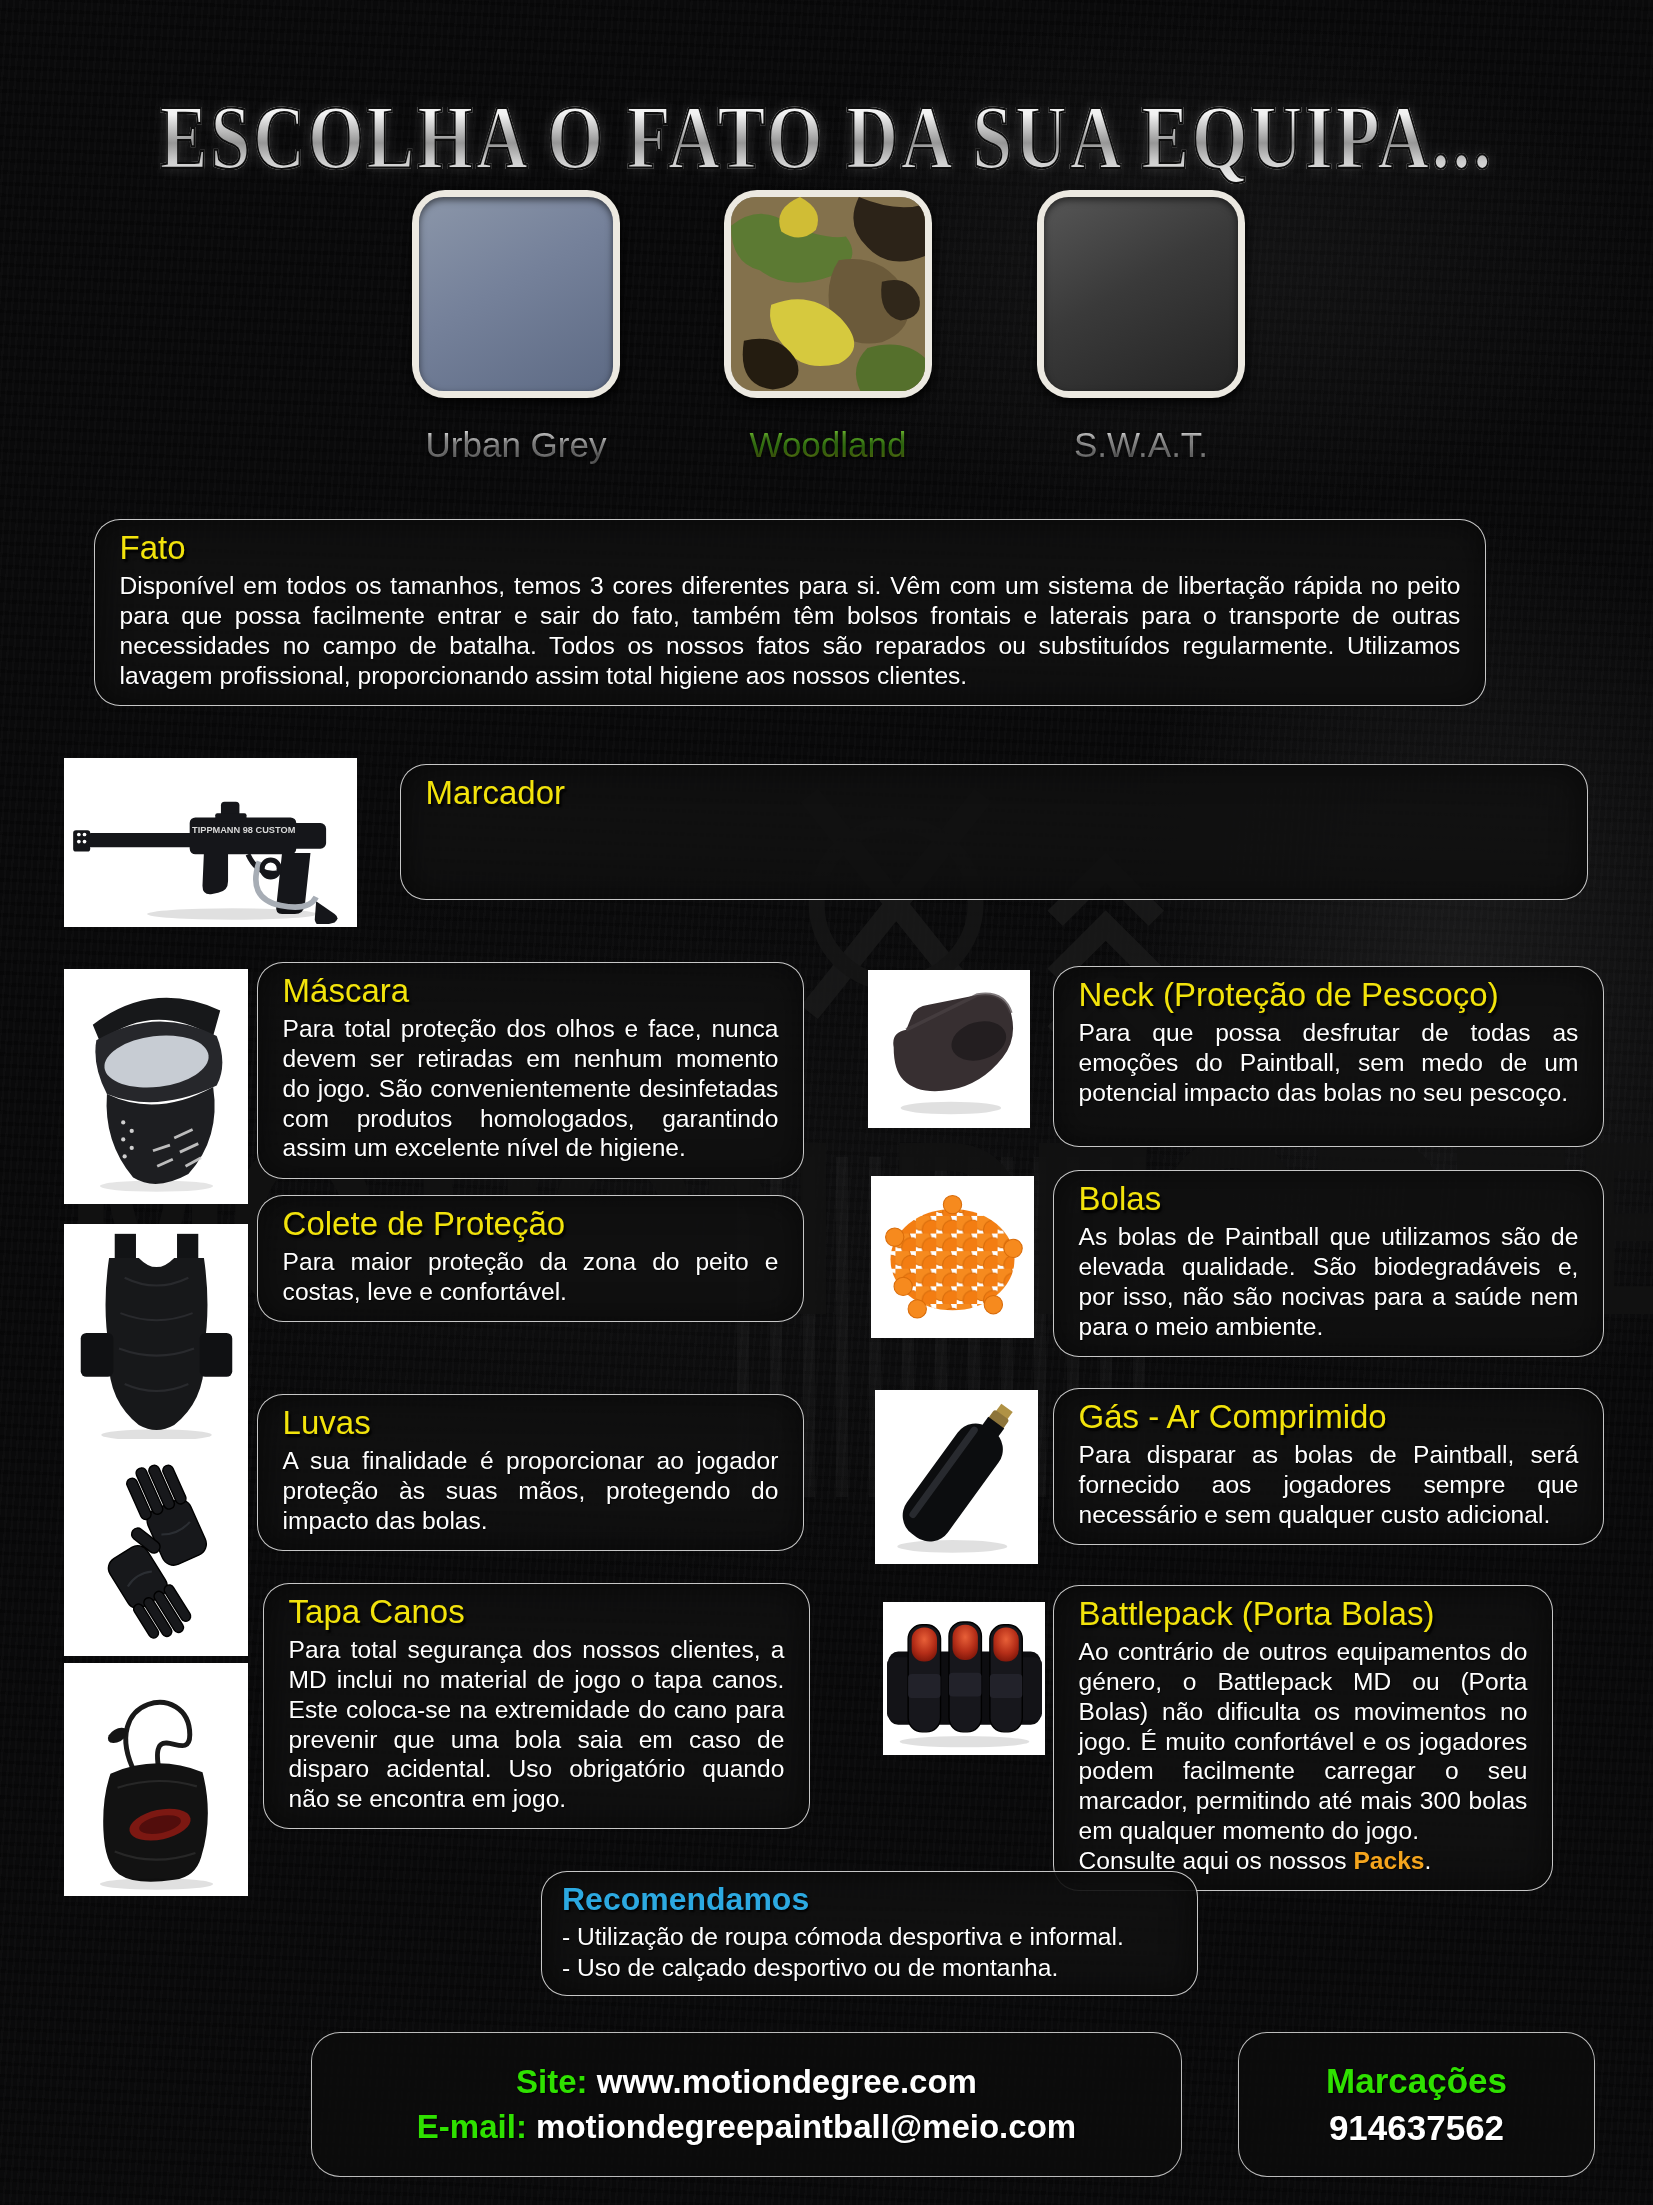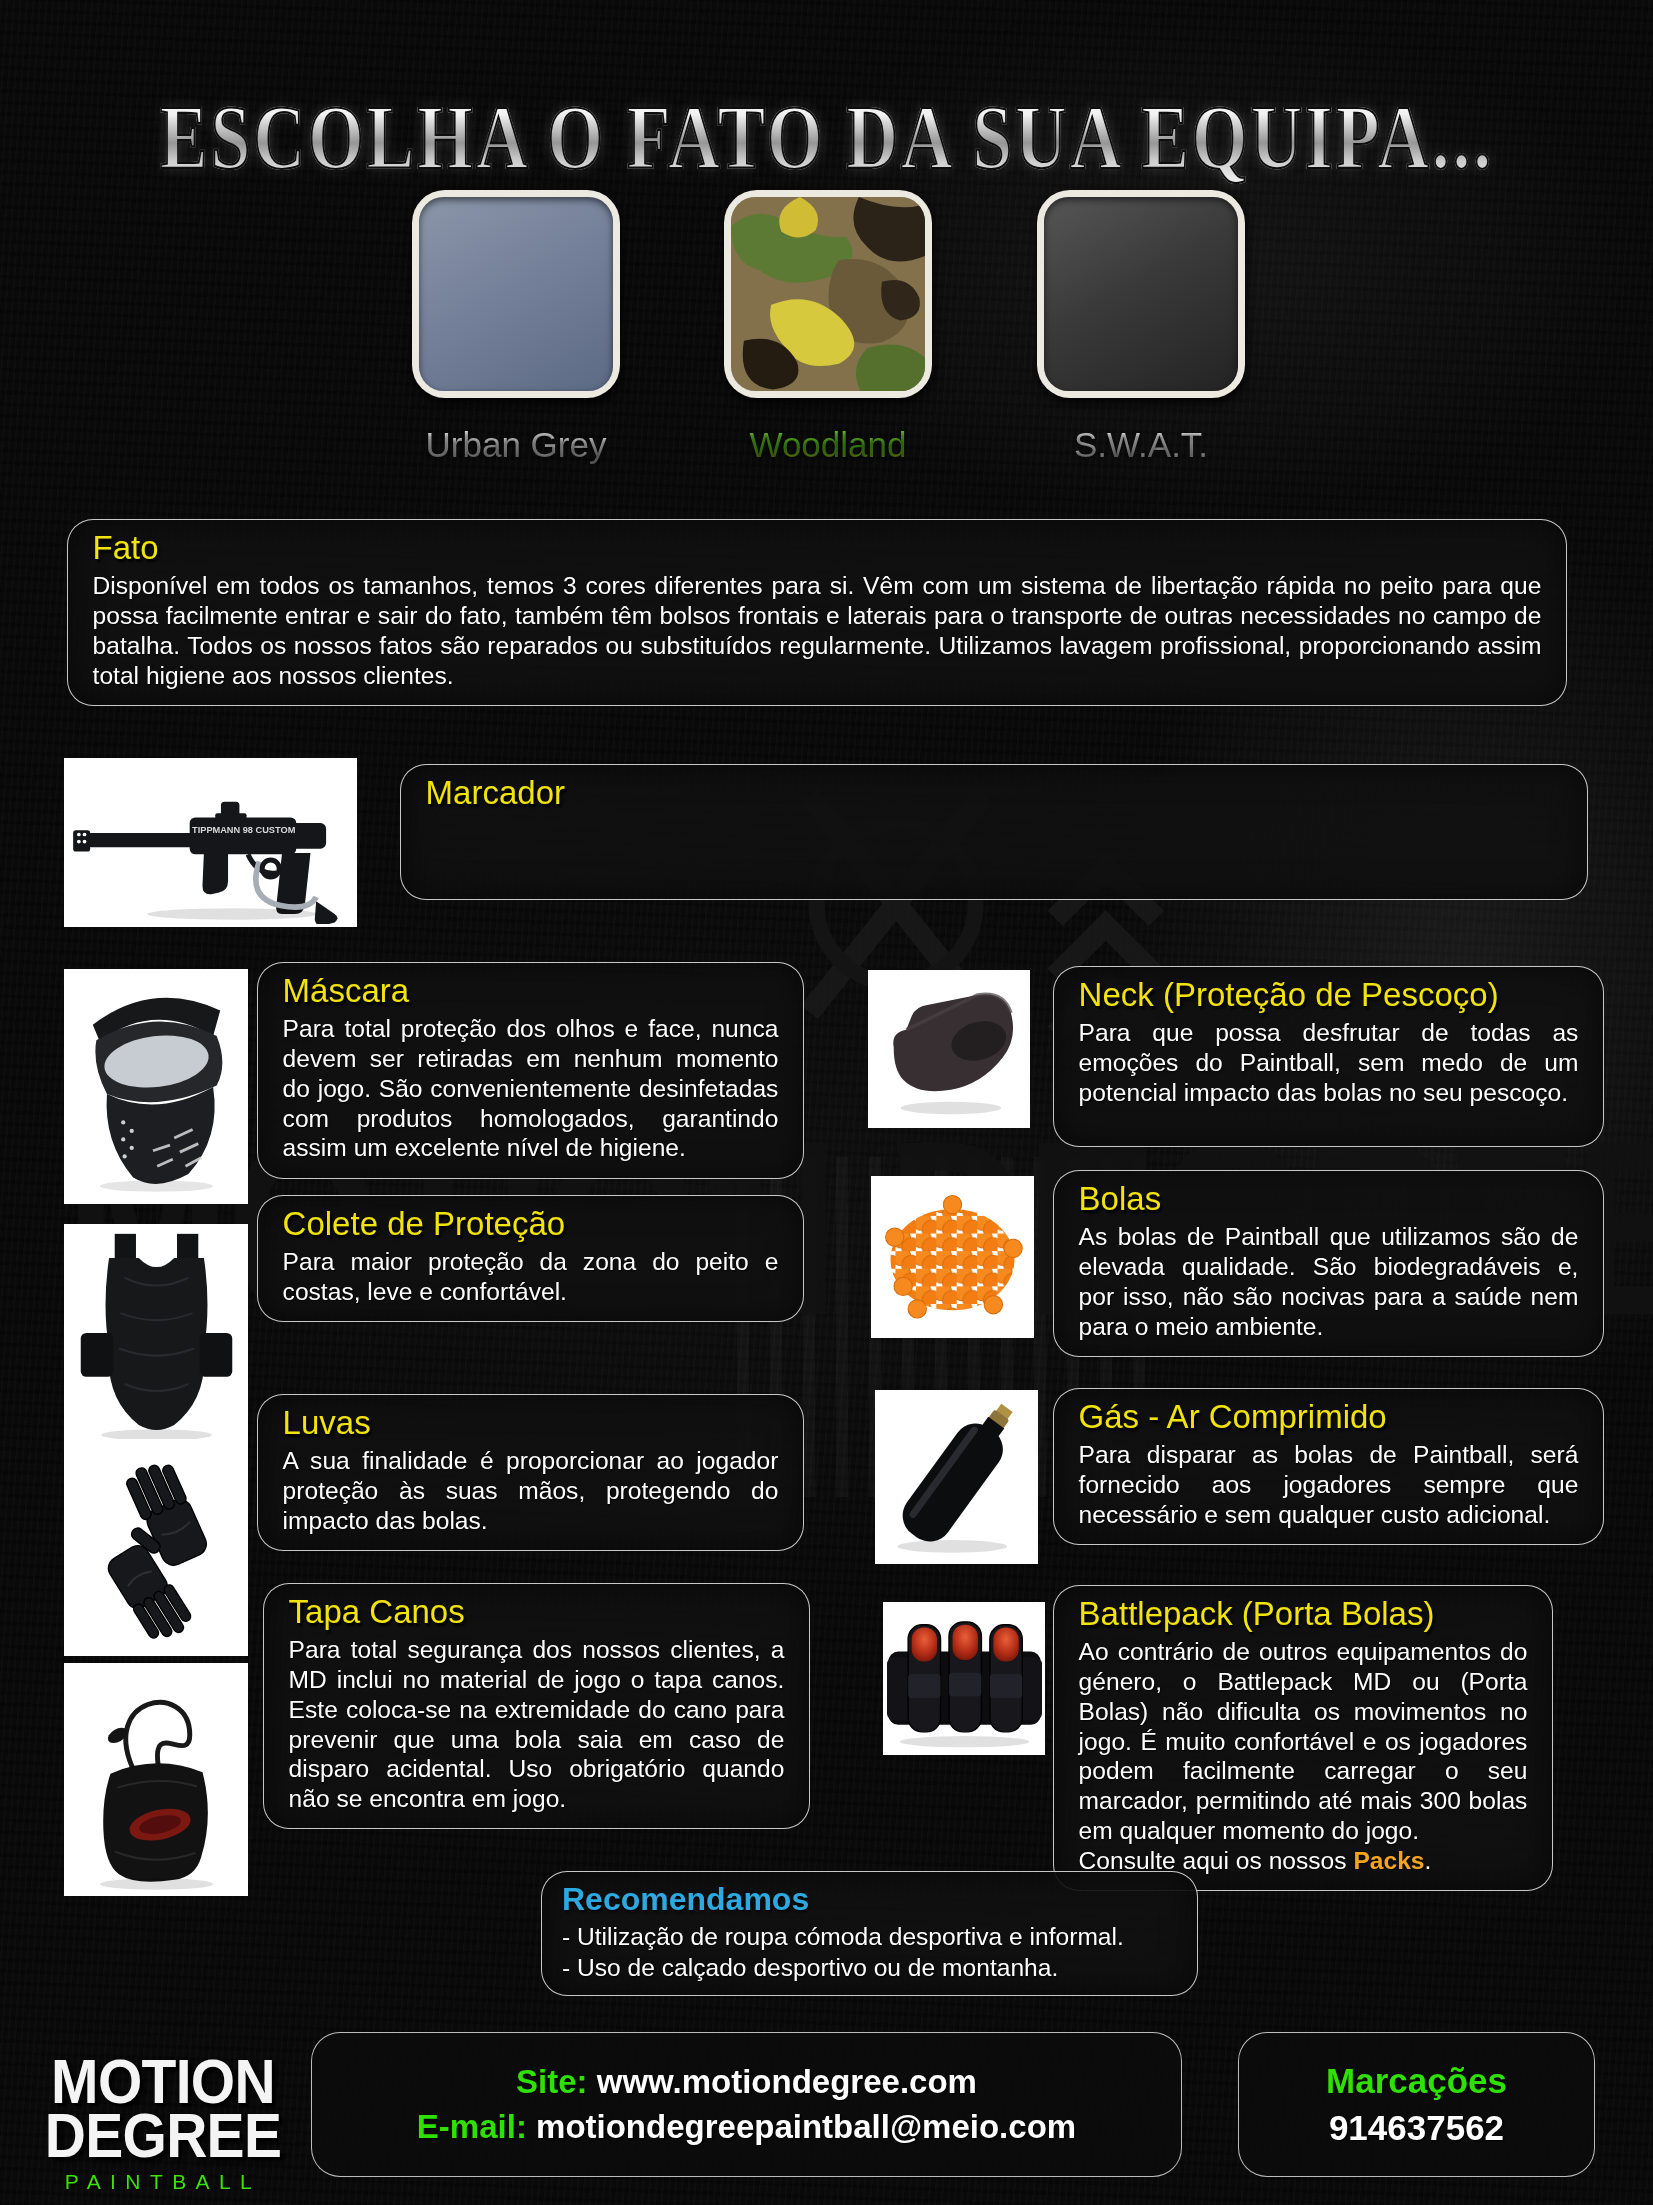--- a/index.html
+++ b/index.html
@@ -117,21 +117,21 @@
       </svg>
     </div>
   </div>
   <div class="swatch" style="left:1037px">
     <div class="swatch-inner swat"></div>
   </div>
   <div class="swatch-label" style="left:412px">Urban Grey</div>
   <div class="swatch-label green" style="left:724px">Woodland</div>
   <div class="swatch-label" style="left:1037px">S.W.A.T.</div>
 
-  <section class="box" style="left:67px;top:519px;width:1500px;min-height:181px">
+  <section class="box" style="left:94px;top:519px;width:1392px;min-height:181px">
     <h2 class="sec-title">Fato</h2>
     <p class="sec-body">Disponível em todos os tamanhos, temos 3 cores diferentes para si. Vêm com um sistema de libertação rápida no peito para que possa facilmente entrar e sair do fato, também têm bolsos frontais e laterais para o transporte de outras necessidades no campo de batalha. Todos os nossos fatos são reparados ou substituídos regularmente. Utilizamos lavagem profissional, proporcionando assim total higiene aos nossos clientes.</p>
   </section>
 
   <div class="imgbox" style="left:64px;top:758px;width:293px;height:169px">
     <svg width="286" height="162" viewBox="0 0 400 228">
       <g fill="#15161a">
         <rect x="6" y="96" width="24" height="30" rx="4"></rect>
         <rect x="28" y="100" width="150" height="20" rx="3"></rect>
         <rect x="170" y="78" width="150" height="52" rx="8"></rect>
@@ -341,25 +341,20 @@
       <span>Consulte aqui os nossos </span><a class="packs-link">Packs</a><span>.</span>
     </p>
   </section>
 
   <section class="box" style="left:541px;top:1871px;width:657px;min-height:108px;padding:8.7px 20px 11.6px">
     <h2 class="rec-title">Recomendamos</h2>
     <p class="rec-item">- Utilização de roupa cómoda desportiva e informal.</p>
     <p class="rec-item">- Uso de calçado desportivo ou de montanha.</p>
   </section>
 
-  <div class="logo">
-    <div class="logo-big">MOTION</div>
-    <div class="logo-big">DEGREE</div>
-    <div class="logo-small">PAINTBALL</div>
-  </div>
 
   <div class="footer-box" style="left:311px;width:871px">
     <div class="contact-line">
       <span class="green">Site:</span>
       <span>www.motiondegree.com</span>
     </div>
     <div class="contact-line">
       <span class="green">E-mail:</span>
       <span>motiondegreepaintball@meio.com</span>
     </div>

